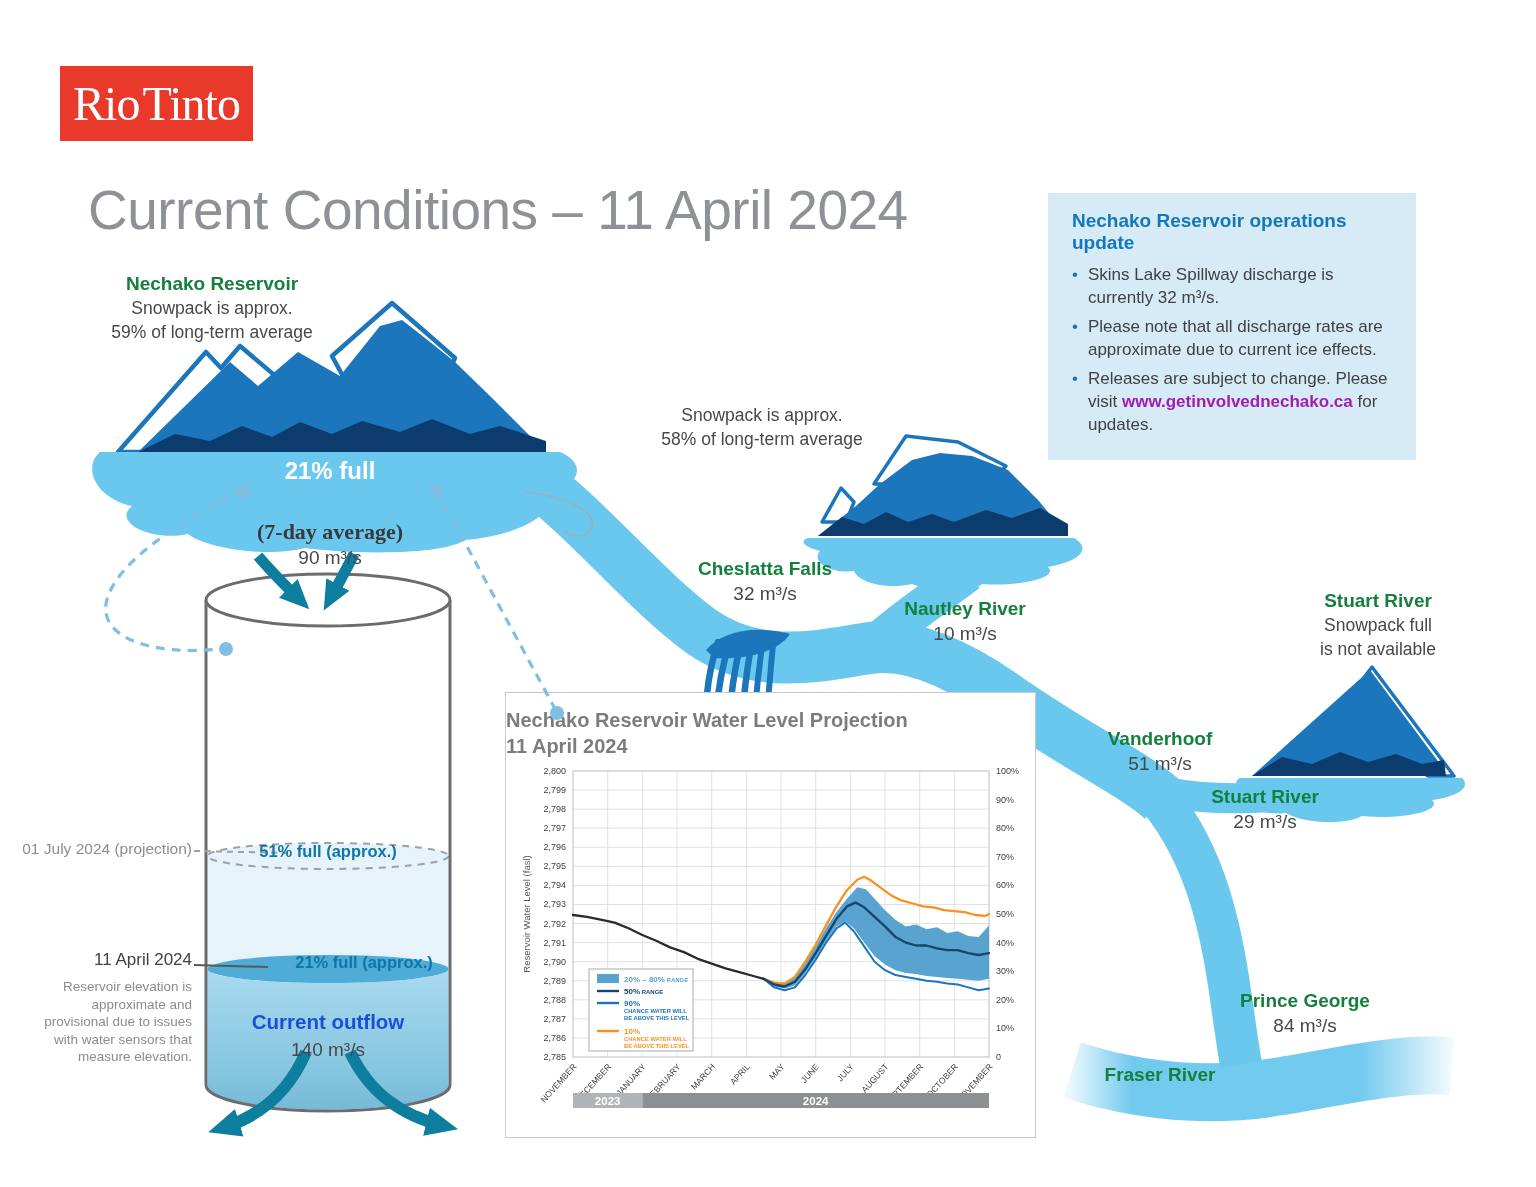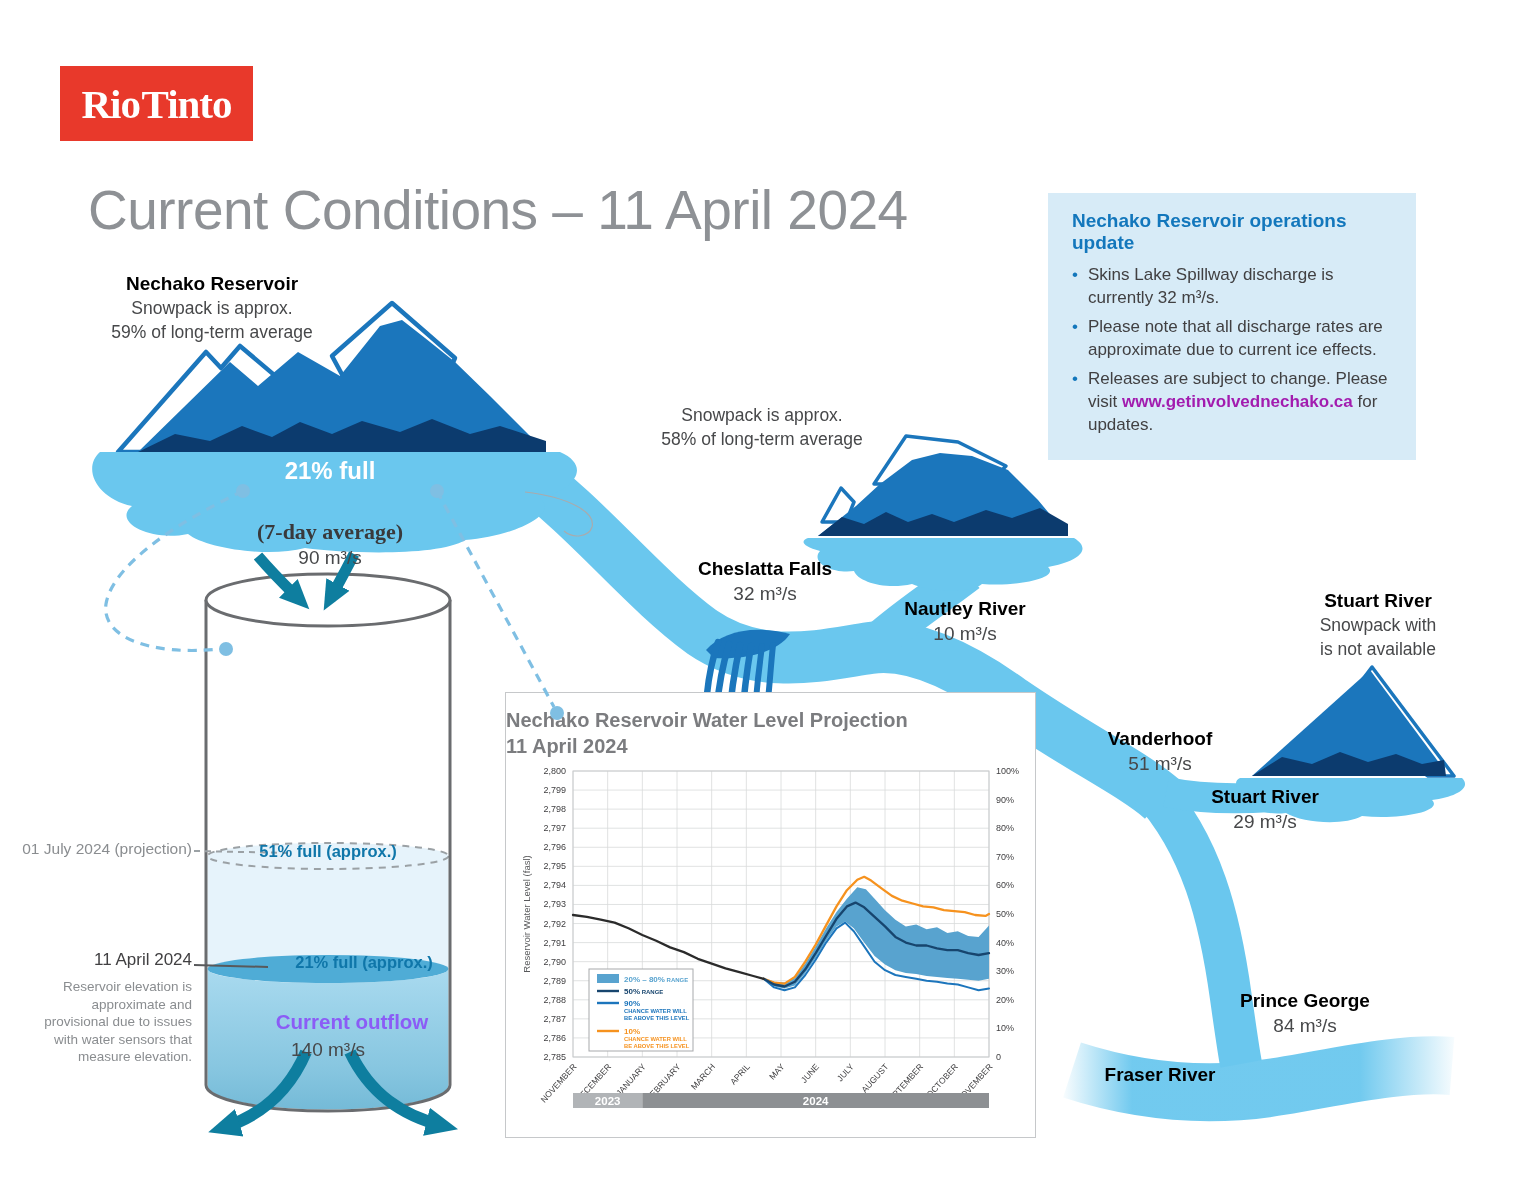--- a/index.html
+++ b/index.html
@@ -4,46 +4,46 @@
 <style>
   html,body{margin:0;padding:0;}
   body{width:1536px;height:1187px;position:relative;background:#fff;overflow:hidden;
        font-family:"Liberation Sans",sans-serif;}
   .page{position:absolute;inset:0;}
   #scene{position:absolute;left:0;top:0;z-index:1;}
   #overlay{position:absolute;left:0;top:0;z-index:4;pointer-events:none;}
 
   .logo{position:absolute;left:60px;top:66px;width:193px;height:75px;background:#E8392B;
         display:flex;align-items:center;justify-content:center;z-index:5;}
-  .logo span{color:#fff;font-family:"Liberation Serif",serif;font-weight:700;font-size:41px;
+  .logo span{color:#fff;font-family:"Liberation Serif",serif;font-weight:400;font-size:48px;
         letter-spacing:-1px;word-spacing:-7px;}
   .page-title{position:absolute;left:88px;top:178px;font-size:55px;color:#8E9195;
         letter-spacing:-0.5px;z-index:5;white-space:nowrap;}
 
   .info-panel{position:absolute;left:1048px;top:193px;width:368px;box-sizing:border-box;
         background:#D7EBF7;padding:17px 24px 24px 24px;z-index:5;}
   .info-title{font-size:19px;font-weight:700;color:#1377BC;margin-bottom:9px;}
   .bullet{display:flex;gap:10px;margin-top:6px;font-size:17px;color:#414042;line-height:23px;}
   .b-dot{color:#1377BC;font-size:17px;line-height:23px;flex:0 0 auto;}
   .b-link{font-weight:700;color:#a21caf;}
 
   .place{position:absolute;text-align:center;z-index:5;}
-  .n-name{font-size:19px;font-weight:700;color:#000000;line-height:25px;}
+  .n-name{font-size:19px;font-weight:700;color:#15803d;line-height:25px;}
   .n-sub{font-size:17.5px;color:#47484A;line-height:24px;}
   .n-val{font-size:19px;color:#47484A;line-height:25px;}
   .right{text-align:right;}
 
   .lake-pct{font-size:24px;font-weight:700;color:#fff;line-height:28px;}
   .inflow-label{font-size:20.5px;font-weight:700;color:#39393B;line-height:26px;}
   .inflow-sub{font-size:22px;font-weight:700;color:#39393B;line-height:23px;font-family:Liberation Serif, serif;}
   .cyl-date{font-size:17px;color:#414042;}
   .cyl-proj-date{font-size:15.5px;color:#8A8D90;}
   .cyl-level{font-size:16.5px;font-weight:700;color:#0F76A9;}
   .cyl-note{font-size:13.5px;color:#8A8D90;line-height:17.5px;}
-  .outflow-label{font-size:20.5px;font-weight:700;color:#8b5cf6;line-height:27px;padding-left:24px;}
+  .outflow-label{font-size:20.5px;font-weight:700;color:#1d4ed8;line-height:27px;}
 
   .chart-panel{position:absolute;left:505px;top:692px;width:531px;height:446px;background:#fff;
         border:1.5px solid #C6C8CA;box-sizing:border-box;z-index:2;}
   .chart-title{position:absolute;left:0;right:0;top:14px;font-size:20px;
         font-weight:700;color:#7B7C7F;line-height:26px;z-index:1;}
   #chart-svg{position:absolute;left:0;top:0;z-index:0;}
 </style>
 </head>
 <body>
 
@@ -306,21 +306,21 @@
   <div class="n-sub">58% of long-term average</div>
 </div>
 
 <div class="place" style="left:830px;top:584px;width:270px;margin-top:12px;">
   <div class="n-name">Nautley River</div>
   <div class="n-val">10 m³/s</div>
 </div>
 
 <div class="place" style="left:1258px;top:588px;width:240px;">
   <div class="n-name">Stuart River</div>
-  <div class="n-sub">Snowpack with</div>
+  <div class="n-sub">Snowpack full</div>
   <div class="n-sub">is not available</div>
 </div>
 
 <div class="place" style="left:1040px;top:726px;width:240px;">
   <div class="n-name">Vanderhoof</div>
   <div class="n-val">51 m³/s</div>
 </div>
 
 <div class="place" style="left:1145px;top:784px;width:240px;">
   <div class="n-name">Stuart River</div>

